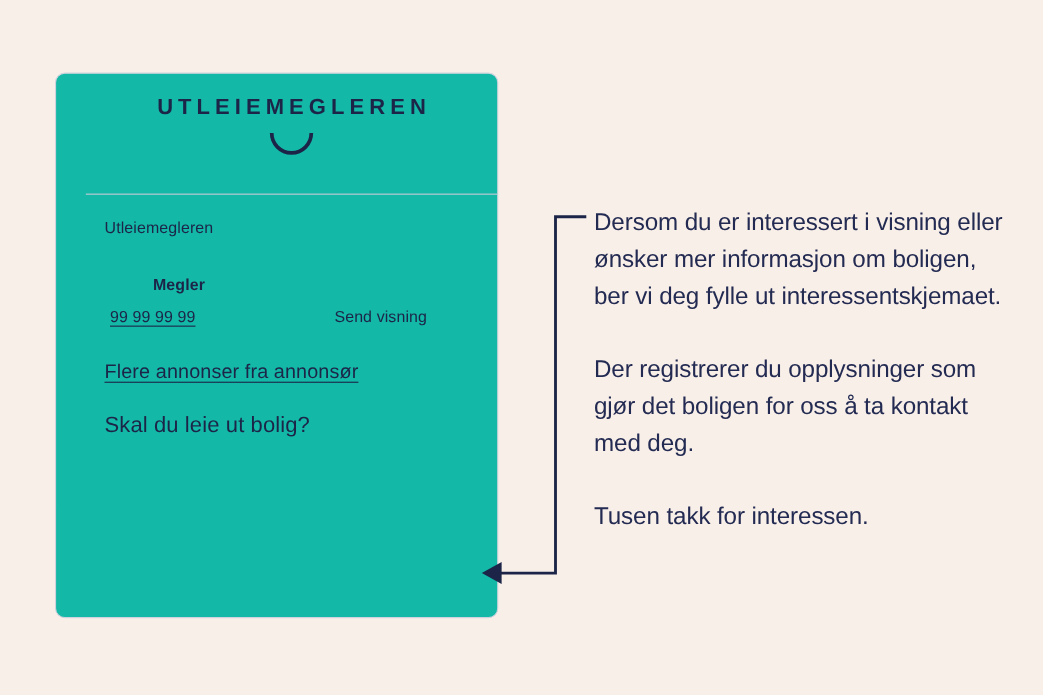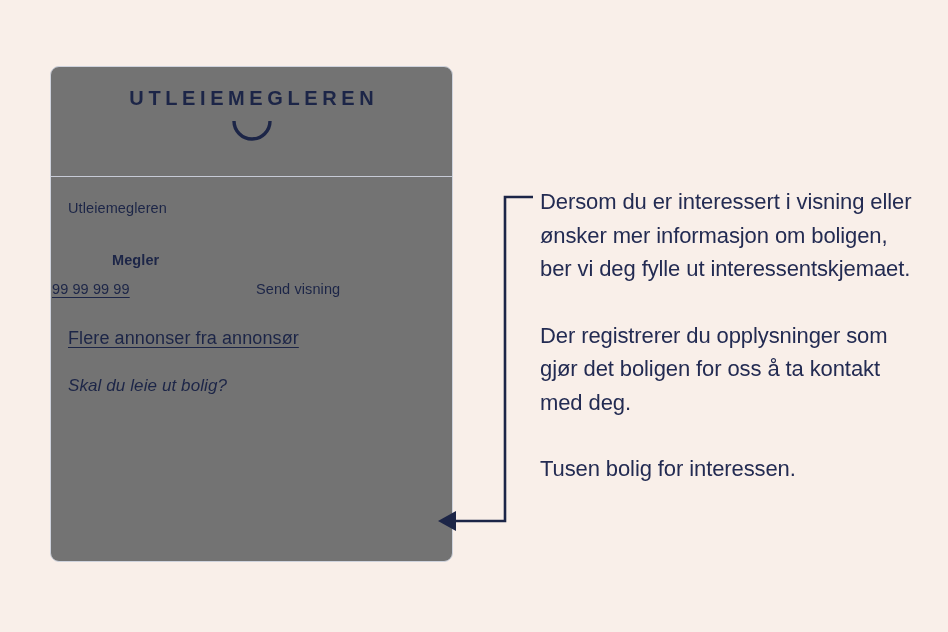--- a/index.html
+++ b/index.html
@@ -15,25 +15,26 @@
     position: relative;
   }
 
   
   .contact-card {
     position: absolute;
     left: 50px;
     top: 66px;
     width: 403px;
     height: 496px;
-    background: #737373;
+    background: #14b8a6;
     border: 1px solid #cfd3dd;
     border-radius: 9px;
     box-sizing: border-box;
     overflow: hidden;
+    padding-left: 27px;
   }
 
   .card-header {
     height: 110px;
     border-bottom: 1px solid #c7cbd7;
     box-sizing: border-box;
     position: relative;
   }
 
   .logo-wordmark {
@@ -84,21 +85,21 @@
   }
 
   .agent-title {
     font-size: 14px;
     color: #1c2547;
     margin-top: 5px;
     letter-spacing: .1px;
   }
 
   .contact-row {
-    margin-left: 1px;
+    margin-left: 22px;
     margin-top: 13px;
     display: flex;
     align-items: center;
   }
 
   .phone-link {
     font-size: 14.5px;
     color: #1c2547;
     text-decoration: underline;
     text-underline-offset: 2.5px;
@@ -123,26 +124,25 @@
     font-size: 18px;
     color: #1c2547;
     text-decoration: underline;
     text-underline-offset: 2.5px;
     letter-spacing: .1px;
     cursor: pointer;
     display: inline-block;
   }
 
   .link-secondary {
-    font-size: 17px;
+    font-size: 20px;
     color: #1c2547;
     letter-spacing: .1px;
     cursor: pointer;
     margin-top: 27px;
-    font-style: italic;
   }
 
   
   .annotation-connector {
     position: absolute;
     left: 432px;
     top: 186px;
     width: 112px;
     height: 348px;
     pointer-events: none;
@@ -206,14 +206,14 @@
 
     <path d="M101 11 L73 11 L73 335 L22 335" fill="none" stroke="#1c2547" stroke-width="2.6" stroke-linecap="butt" stroke-linejoin="miter"></path>
 
     <polygon points="6,335 24,325 24,345" fill="#1c2547"></polygon>
   </svg>
 </div>
 
 <div class="annotation-text">
   <p>Dersom du er interessert i visning eller ønsker mer informasjon om boligen, ber vi deg fylle ut interessentskjemaet.</p>
   <p>Der registrerer du opplysninger som gjør det boligen for oss å ta kontakt med deg.</p>
-  <p>Tusen bolig for interessen.</p>
+  <p>Tusen takk for interessen.</p>
 </div>
 
 </body></html>

